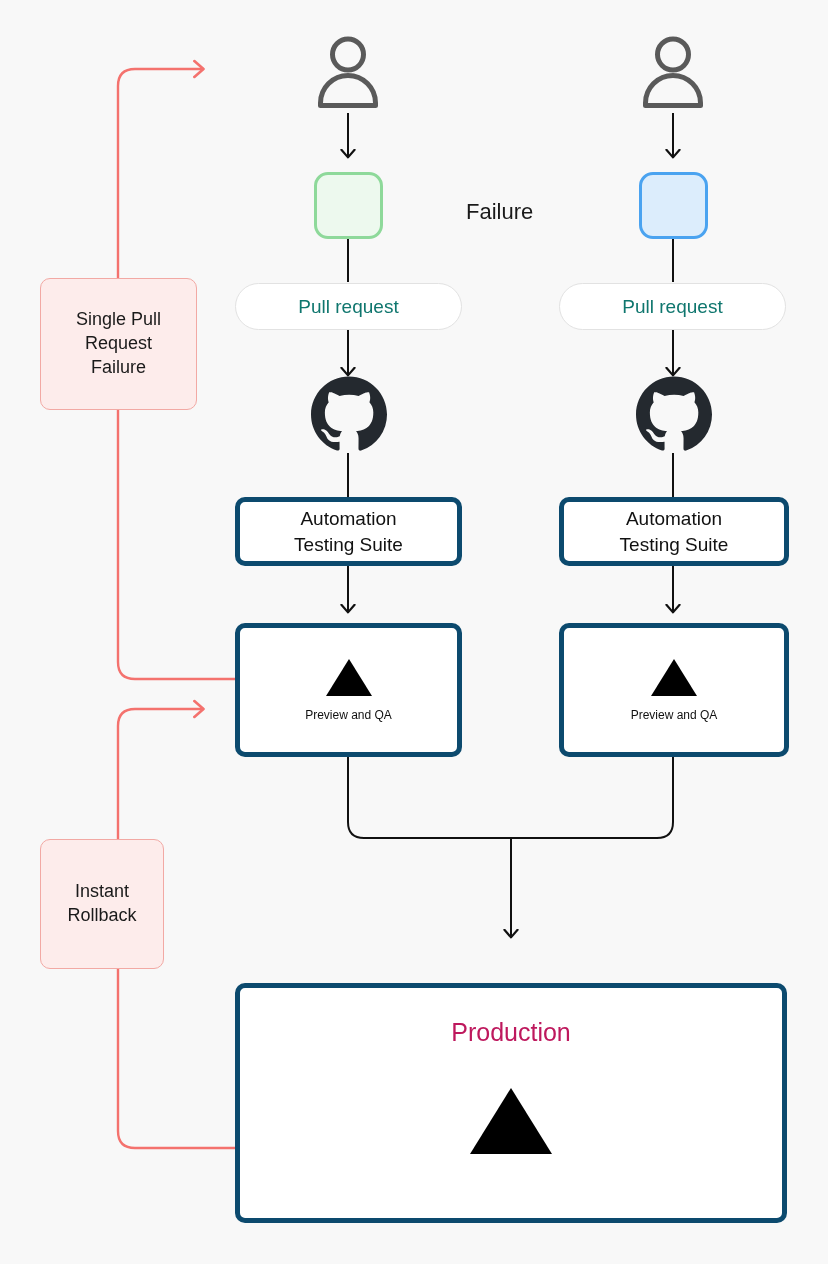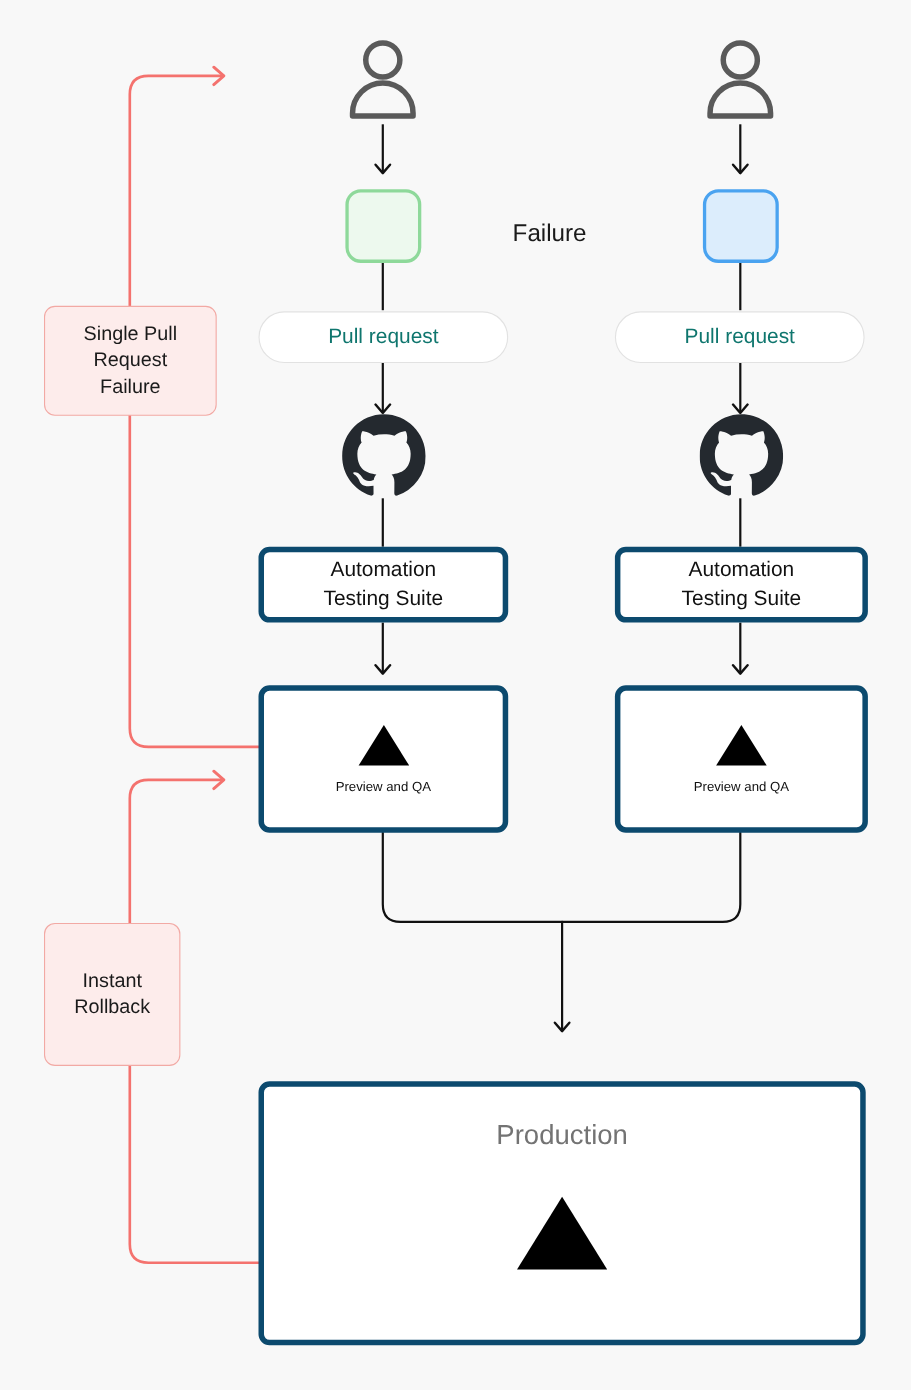--- a/index.html
+++ b/index.html
@@ -83,21 +83,21 @@
     font-size: 19px;
     line-height: 1.33;
     text-align: center;
   }
   .qa-label {
     font-size: 12px;
     margin-top: 12px;
   }
   .prod-title {
     font-size: 25px;
-    color: #737373;
+    color: #be185d;
   }
   .tri {
     width: 0; height: 0;
     border-left: 23px solid transparent;
     border-right: 23px solid transparent;
     border-bottom: 37px solid #000000;
   }
   .tri-lg {
     border-left-width: 41px;
     border-right-width: 41px;
@@ -208,21 +208,21 @@
     </div>
   </div>
 
   <div class="node card" style="left:559px; top:623px; width:230px; height:134px;">
     <div class="tri"></div>
     <div class="qa-label">Preview and QA</div>
   </div>
 
   <div class="plain-label" style="left:466px; top:199px;">Failure</div>
 
-  <div class="node redcard" style="left:40px; top:278px; width:157px; height:100px;">
+  <div class="node redcard" style="left:40px; top:278px; width:157px; height:132px;">
     <div>
       <span>Single Pull</span><br>
       <span>Request</span><br>
       <span>Failure</span>
     </div>
   </div>
 
   <div class="node redcard" style="left:40px; top:839px; width:124px; height:130px;">
     <div>
       <span>Instant</span><br>

